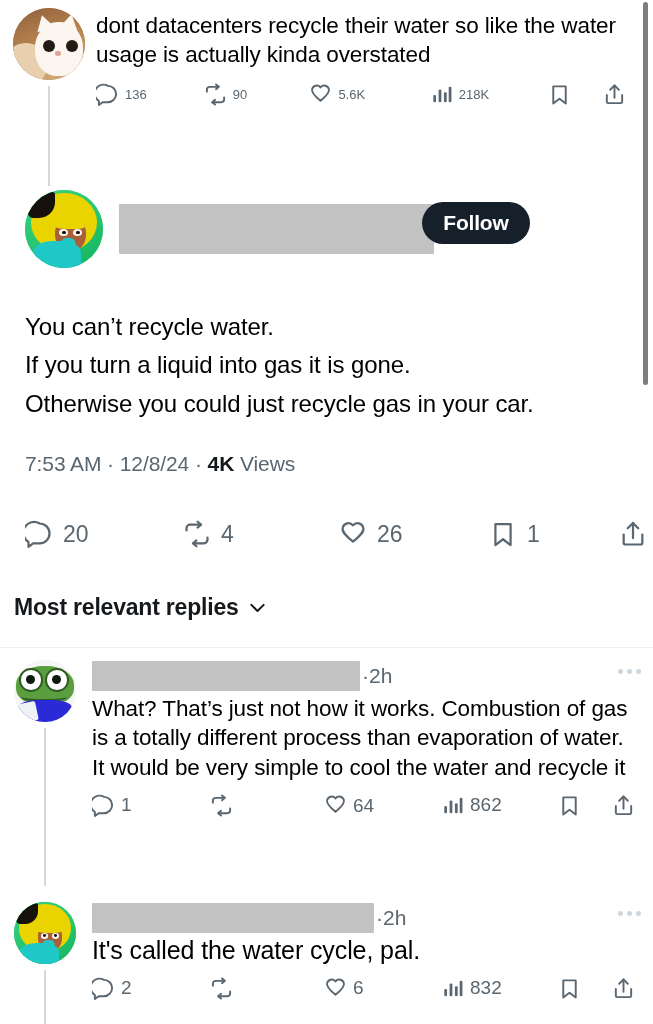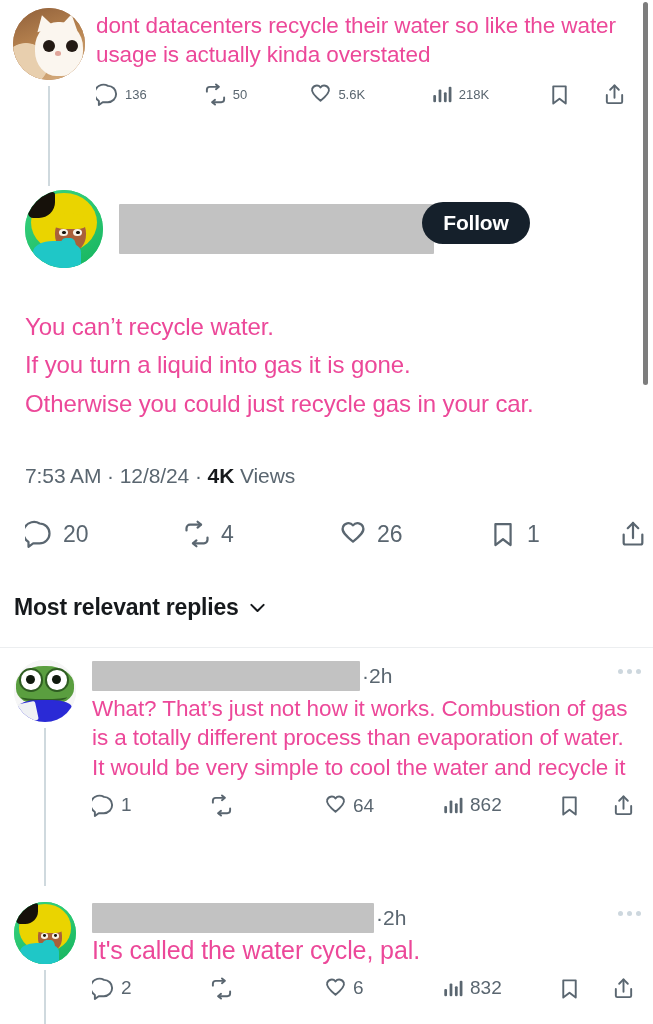--- a/index.html
+++ b/index.html
@@ -92,21 +92,21 @@
     align-items: center;
   }
   .dots i {
     display: block;
     width: 5px; height: 5px;
     border-radius: 50%;
     background: #cdd7de;
   }
 
   .tweet-text {
-    color: #ec4899;
+    color: #000000;
     line-height: 1.30;
     letter-spacing: -0.1px;
   }
 
   
   .actions {
     display: flex;
     align-items: center;
     color: #5a6670;
   }
@@ -349,21 +349,21 @@
           </svg>
           <span>136</span>
         </div>
         <div class="action" style="width:108px;">
           <svg width="23" height="23" viewBox="0 0 24 24" fill="none" stroke="#5a6670" stroke-width="2" stroke-linecap="round" stroke-linejoin="round">
             <path d="M3 9V7a3 3 0 0 1 3-3h9"></path>
               <path d="M12.5 1.5 15.5 4l-3 2.5"></path>
             <path d="M21 15v2a3 3 0 0 1-3 3H9"></path>
               <path d="M11.5 22.5 8.5 20l3-2.5"></path>
           </svg>
-          <span>50</span>
+          <span>90</span>
         </div>
         <div class="action" style="width:124px;">
           <svg width="23" height="23" viewBox="0 0 24 24" fill="none" stroke="#5a6670" stroke-width="2" stroke-linecap="round" stroke-linejoin="round">
             <path d="M20.8 6.6a5 5 0 0 0-8.8-2 5 5 0 0 0-8.8 2c-.9 3.3 2.2 6.6 8.8 11.9 6.6-5.3 9.7-8.6 8.8-11.9z"></path>
           </svg>
           <span>5.6K</span>
         </div>
         <div class="action" style="width:120px;">
           <svg width="22" height="22" viewBox="0 0 24 24">
             <rect x="2.5" y="13" width="3" height="8" rx="1.3" fill="#5a6670"></rect>
@@ -410,21 +410,21 @@
         <button class="follow-btn" style="right:0; top:12px; width:108px; height:42px; font-size:21px;">Follow</button>
       </div>
     </div>
 
     <div class="tweet-text" style="position:absolute; left:14px; top:118px; width:625px; font-size:24px; line-height:1.60;">
       <div>You can’t recycle water.</div>
       <div>If you turn a liquid into gas it is gone.</div>
       <div>Otherwise you could just recycle gas in your car.</div>
     </div>
 
-    <div class="meta" style="position:absolute; left:14px; top:274px; font-size:21px;">
+    <div class="meta" style="position:absolute; left:14px; top:262px; font-size:21px;">
       <span>7:53 AM</span>
       <span>·</span>
       <span>12/8/24</span>
       <span>·</span>
       <b>4K</b>
       <span>Views</span>
     </div>
 
     <div class="actions" style="position:absolute; left:14px; top:330px; width:622px; font-size:23px;">
       <div class="action" style="width:158px;">

